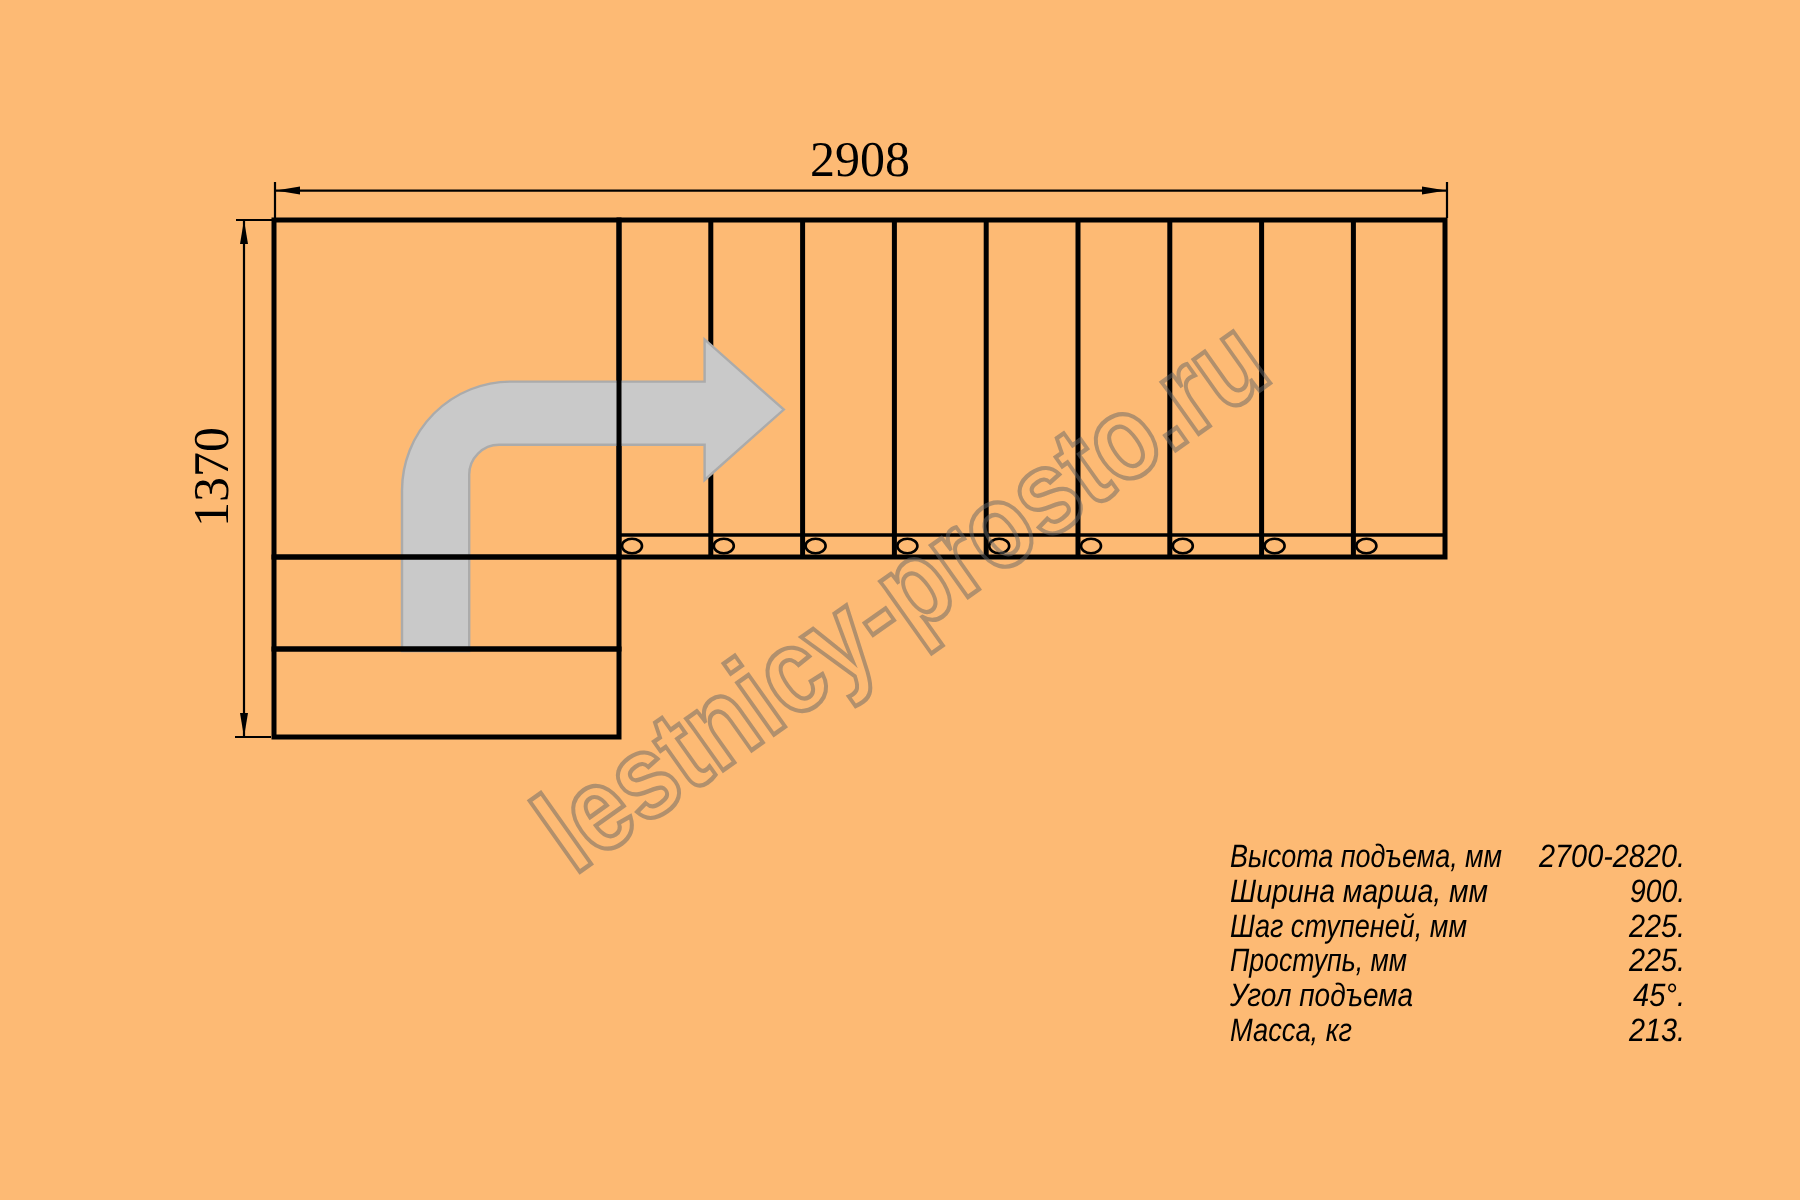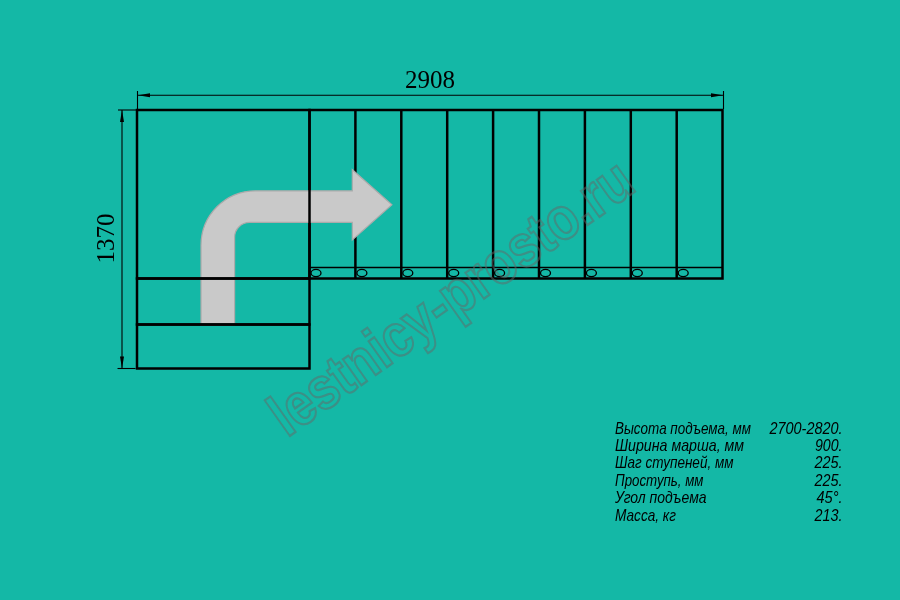--- a/index.html
+++ b/index.html
@@ -1,16 +1,16 @@
 <!DOCTYPE html>
 <html><head>
 <meta charset="utf-8">
 <style>
   html,body{margin:0;padding:0;background:#ffffff;}
-  .page{position:relative;width:900px;height:600px;background:#14b8a6;overflow:hidden;
+  .page{position:relative;width:900px;height:600px;background:#fdba74;overflow:hidden;
         font-family:"Liberation Sans", sans-serif;}
 </style>
 </head>
 <body>
 <div class="page">
 <svg width="900" height="600" viewBox="0 0 900 600">
 
   <g stroke="#000000" stroke-width="1.1" fill="none">
     <line x1="137.5" y1="91" x2="137.5" y2="109"></line>
     <line x1="723.5" y1="91" x2="723.5" y2="109"></line>

